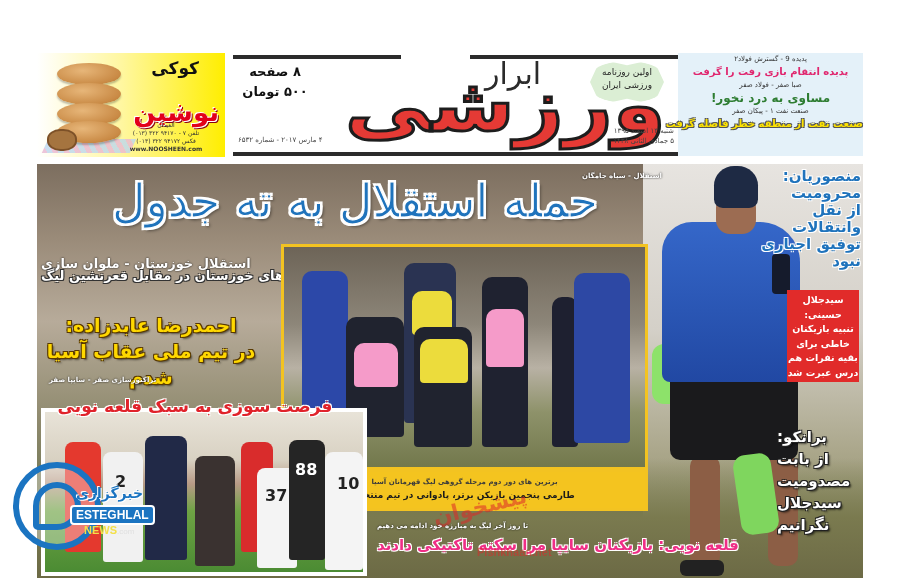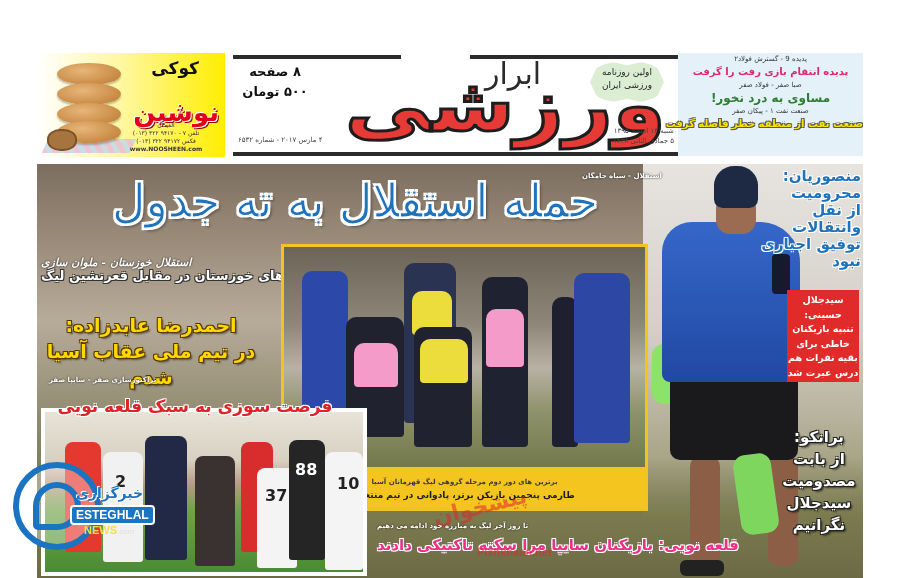--- a/index.html
+++ b/index.html
@@ -71,21 +71,21 @@
   .coach .bag1 { position: absolute; left: 10px; top: 180px; width: 30px; height: 60px; background: #8de26a; border-radius: 12px; }
   .coach .bag2 { position: absolute; left: 95px; top: 290px; width: 38px; height: 80px; background: #7fd65e; border-radius: 12px; transform: rotate(-8deg); }
   .coach .leg1 { position: absolute; left: 48px; top: 292px; width: 30px; height: 110px; background: #8c5e45; border-radius: 10px; }
   .coach .leg2 { position: absolute; left: 126px; top: 292px; width: 30px; height: 110px; background: #8c5e45; border-radius: 10px; }
   .coach .shoe { position: absolute; left: 38px; top: 396px; width: 44px; height: 16px; background: #222; border-radius: 6px; }
 
   .headline-kicker { position: absolute; left: 545px; top: 8px; font-size: 7px; color: #fff; font-weight: bold; white-space: nowrap; text-shadow: 0 0 2px #000; }
   .headline-main { position: absolute; left: 18px; top: 10px; width: 600px; text-align: center; font-size: 46px; font-weight: 400; color: #1f73bc;
     -webkit-text-stroke: 1px #ffffff; text-shadow: 2px 2px 0 #fff, -2px -2px 0 #fff, 2px -2px 0 #fff, -2px 2px 0 #fff, 3px 3px 3px rgba(0,0,0,.4); letter-spacing: -1px; }
 
-  .left-kicker1 { position: absolute; left: 4px; top: 92px; font-size: 11px; color: #fff; font-weight: bold; white-space: nowrap; text-shadow: 0 0 2px #000; font-style: italic; }
+  .left-kicker1 { position: absolute; left: 4px; top: 92px; font-size: 13px; color: #fff; font-weight: bold; white-space: nowrap; text-shadow: 0 0 2px #000; }
   .left-head1 { position: absolute; left: 4px; top: 104px; font-size: 13px; font-weight: 900; color: #fff; white-space: nowrap; text-shadow: 1px 1px 0 #333, -1px -1px 0 #333, 1px -1px 0 #333, -1px 1px 0 #333; }
   .left-head2 { position: absolute; left: 0; top: 148px; width: 228px; text-align: center; font-size: 19px; line-height: 26px; font-weight: 900; color: #ffd800;
     text-shadow: 1px 1px 0 #5a3a00, -1px -1px 0 #5a3a00, 1px -1px 0 #5a3a00, -1px 1px 0 #5a3a00, 2px 2px 2px rgba(0,0,0,.5); }
   .left-kicker2 { position: absolute; left: 12px; top: 212px; font-size: 7px; color: #fff; font-weight: bold; white-space: nowrap; text-shadow: 0 0 2px #000; }
 
   
   .center-photo { position: absolute; left: 244px; top: 80px; width: 367px; height: 226px; border: 3px solid #f3c321;
     background: linear-gradient(180deg,#6d6457 0%,#8d8679 35%,#b8b1a4 55%,#8e926a 75%,#72784c 100%); overflow: hidden; }
   .player { position: absolute; border-radius: 10px 10px 4px 4px; }
   .caption-box { position: absolute; left: 244px; top: 305px; width: 367px; height: 42px; background: #f4c41f; border: 3px solid #f3c321; text-align: center; }
@@ -105,21 +105,21 @@
   .wm-inner { position: absolute; left: 14px; top: 14px; width: 48px; height: 48px; border-radius: 50% 50% 50% 10%; border: 6px solid #1b74c1; }
   .wm-fa { position: absolute; left: 76px; top: 485px; font-size: 14px; font-weight: 900; color: #1b74c1; z-index: 7; text-shadow: 1px 1px 0 #fff,-1px -1px 0 #fff; white-space: nowrap; }
   .wm-en { position: absolute; left: 70px; top: 505px; padding: 1px 4px; background: #1b74c1; color: #fff; font-size: 12px; font-weight: bold; border: 2px solid #fff; border-radius: 4px; z-index: 7; font-family: "Liberation Sans", sans-serif; direction: ltr; }
   .wm-news { position: absolute; left: 84px; top: 524px; font-size: 11px; font-weight: bold; color: #f3e04a; z-index: 7; font-family: "Liberation Sans", sans-serif; direction: ltr; }
   .wm-news small { color: #e0e0e0; font-weight: normal; font-size: 8px; }
 
   
   .right-head1 { position: absolute; left: 718px; top: 4px; width: 106px; text-align: right; font-size: 15px; line-height: 17px; font-weight: 900; color: #1f73bc;
     text-shadow: 1px 1px 0 #fff, -1px -1px 0 #fff, 1px -1px 0 #fff, -1px 1px 0 #fff; }
   .red-box { position: absolute; left: 750px; top: 126px; width: 72px; height: 92px; background: #e12b2a; text-align: center; color: #fff; font-size: 9.5px; line-height: 14.5px; font-weight: bold; padding-top: 3px; }
-  .right-head2 { position: absolute; left: 740px; top: 262px; width: 84px; text-align: center; font-size: 15px; line-height: 22px; font-weight: 900; color: #fff;
+  .right-head2 { position: absolute; left: 740px; top: 262px; width: 84px; text-align: left; font-size: 15px; line-height: 22px; font-weight: 900; color: #fff;
     text-shadow: 1px 1px 0 #222, -1px -1px 0 #222, 1px -1px 0 #222, -1px 1px 0 #222, 2px 2px 2px rgba(0,0,0,.6); }
 
   
   .bottom-kicker { position: absolute; left: 340px; top: 358px; font-size: 7px; color: #fff; font-weight: bold; white-space: nowrap; text-shadow: 0 0 2px #000; }
   .bottom-head { position: absolute; left: 340px; top: 372px; font-size: 15px; font-weight: 900; color: #ef2e86; white-space: nowrap;
     text-shadow: 1px 1px 0 #fff, -1px -1px 0 #fff, 1px -1px 0 #fff, -1px 1px 0 #fff; }
   .pish-watermark { position: absolute; left: 395px; top: 330px; font-size: 22px; font-weight: bold; color: rgba(220,40,40,.55); transform: rotate(-14deg); white-space: nowrap; }
   .pish-url { position: absolute; left: 440px; top: 382px; font-size: 11px; font-weight: bold; color: rgba(220,40,40,.55); direction: ltr; font-family: "Liberation Sans", sans-serif; }
 </style>
 </head>

